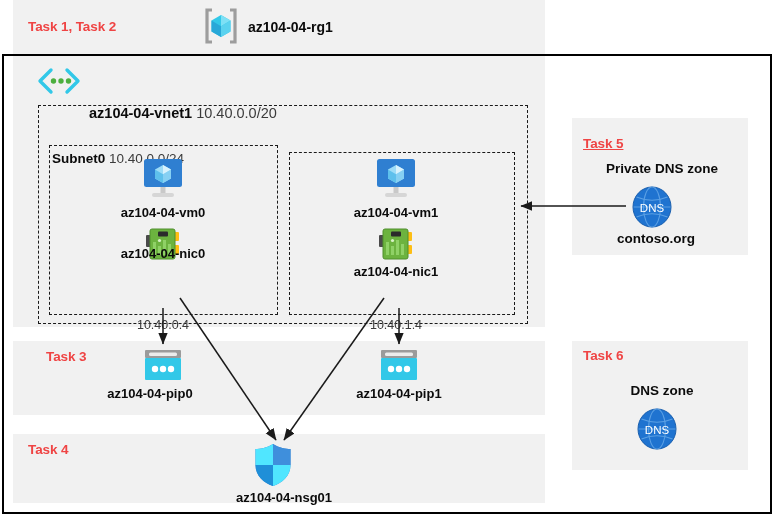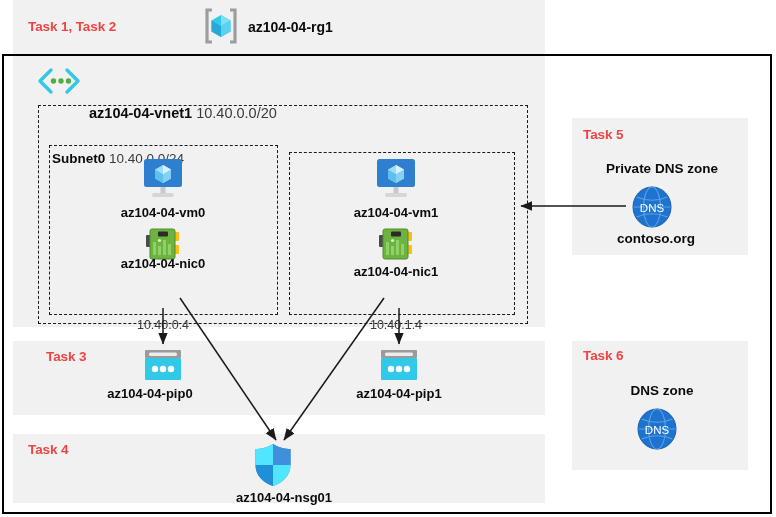--- a/index.html
+++ b/index.html
@@ -159,21 +159,21 @@
       <rect x="4" y="1" width="25" height="30" rx="2" fill="none" stroke="#4e8f2c" stroke-width="1"></rect>
       <rect x="12" y="3.5" width="10" height="5" rx="1" fill="#2b2b2b"></rect>
       <rect x="7" y="14" width="3" height="13" fill="#8fd166"></rect>
       <rect x="12" y="18" width="3" height="9" fill="#8fd166"></rect>
       <rect x="17" y="12" width="3" height="15" fill="#8fd166"></rect>
       <rect x="22" y="16" width="3" height="11" fill="#8fd166"></rect>
       <circle cx="13.5" cy="12.5" r="1.6" fill="#d9f2c7"></circle>
     </svg>
   </div>
 
-  <div class="abs res-name center-x" style="left:163px; top:256px;">az104-04-nic0</div>
+  <div class="abs res-name center-x" style="left:163px; top:246px;">az104-04-nic0</div>
   <div class="abs ip-text center-x" style="left:163px; top:286px;">10.40.0.4</div>
 
 
   <div class="abs dashed" style="left:289px; top:152px; width:226px; height:163px;"></div>
 
   <div class="abs" style="left:372px; top:158px; width:48px; height:42px;">
     <svg width="48" height="42" viewBox="0 0 48 42">
       <rect x="5" y="1" width="38" height="28" rx="2.5" fill="#2f7fd1"></rect>
       <path d="M24 7 L32 11.6 L32 20.4 L24 25 L16 20.4 L16 11.6 Z" fill="#9ddcf7"></path>
       <path d="M24 7 L32 11.6 L24 16.2 Z" fill="#d8f2fd"></path>
@@ -246,21 +246,21 @@
       <path d="M2.5 22 L20 22 L20 43 C11 40 2.5 33 2.5 22 Z" fill="#1f8fd8"></path>
       <path d="M20 22 L37.5 22 L37.5 22 C37.5 33 29 40 20 43 Z" fill="#50e6ff"></path>
       <path d="M20 1 C26 5 33 6 37.5 6 L37.5 22 L20 22 Z" fill="#3f8fdc"></path>
     </svg>
   </div>
 
   <div class="abs res-name center-x" style="left:284px; top:490px;">az104-04-nsg01</div>
 
   <div class="abs gray-panel" style="left:572px; top:118px; width:176px; height:137px;"></div>
 
-  <div class="abs task-label" style="left:583px; top:127px;">Task 5</div>
+  <div class="abs task-label" style="left:583px; top:136px;text-decoration:underline;">Task 5</div>
 
   <div class="abs zone-title center-x" style="left:662px; top:161px;">Private DNS zone</div>
 
   <div class="abs" style="left:630px; top:185px; width:44px; height:44px;">
     <svg width="44" height="44" viewBox="0 0 44 44">
       <ellipse cx="22" cy="22" rx="19" ry="20" fill="#1f73d0"></ellipse>
       <ellipse cx="22" cy="22" rx="19" ry="20" fill="none" stroke="#1a5fae" stroke-width="1"></ellipse>
       <ellipse cx="22" cy="22" rx="8.5" ry="20" fill="none" stroke="#5ba0e4" stroke-width="1.1"></ellipse>
       <line x1="3.5" y1="22" x2="40.5" y2="22" stroke="#5ba0e4" stroke-width="1.1"></line>
       <path d="M6.5 12 Q22 18.5 37.5 12" fill="none" stroke="#5ba0e4" stroke-width="1.1"></path>

